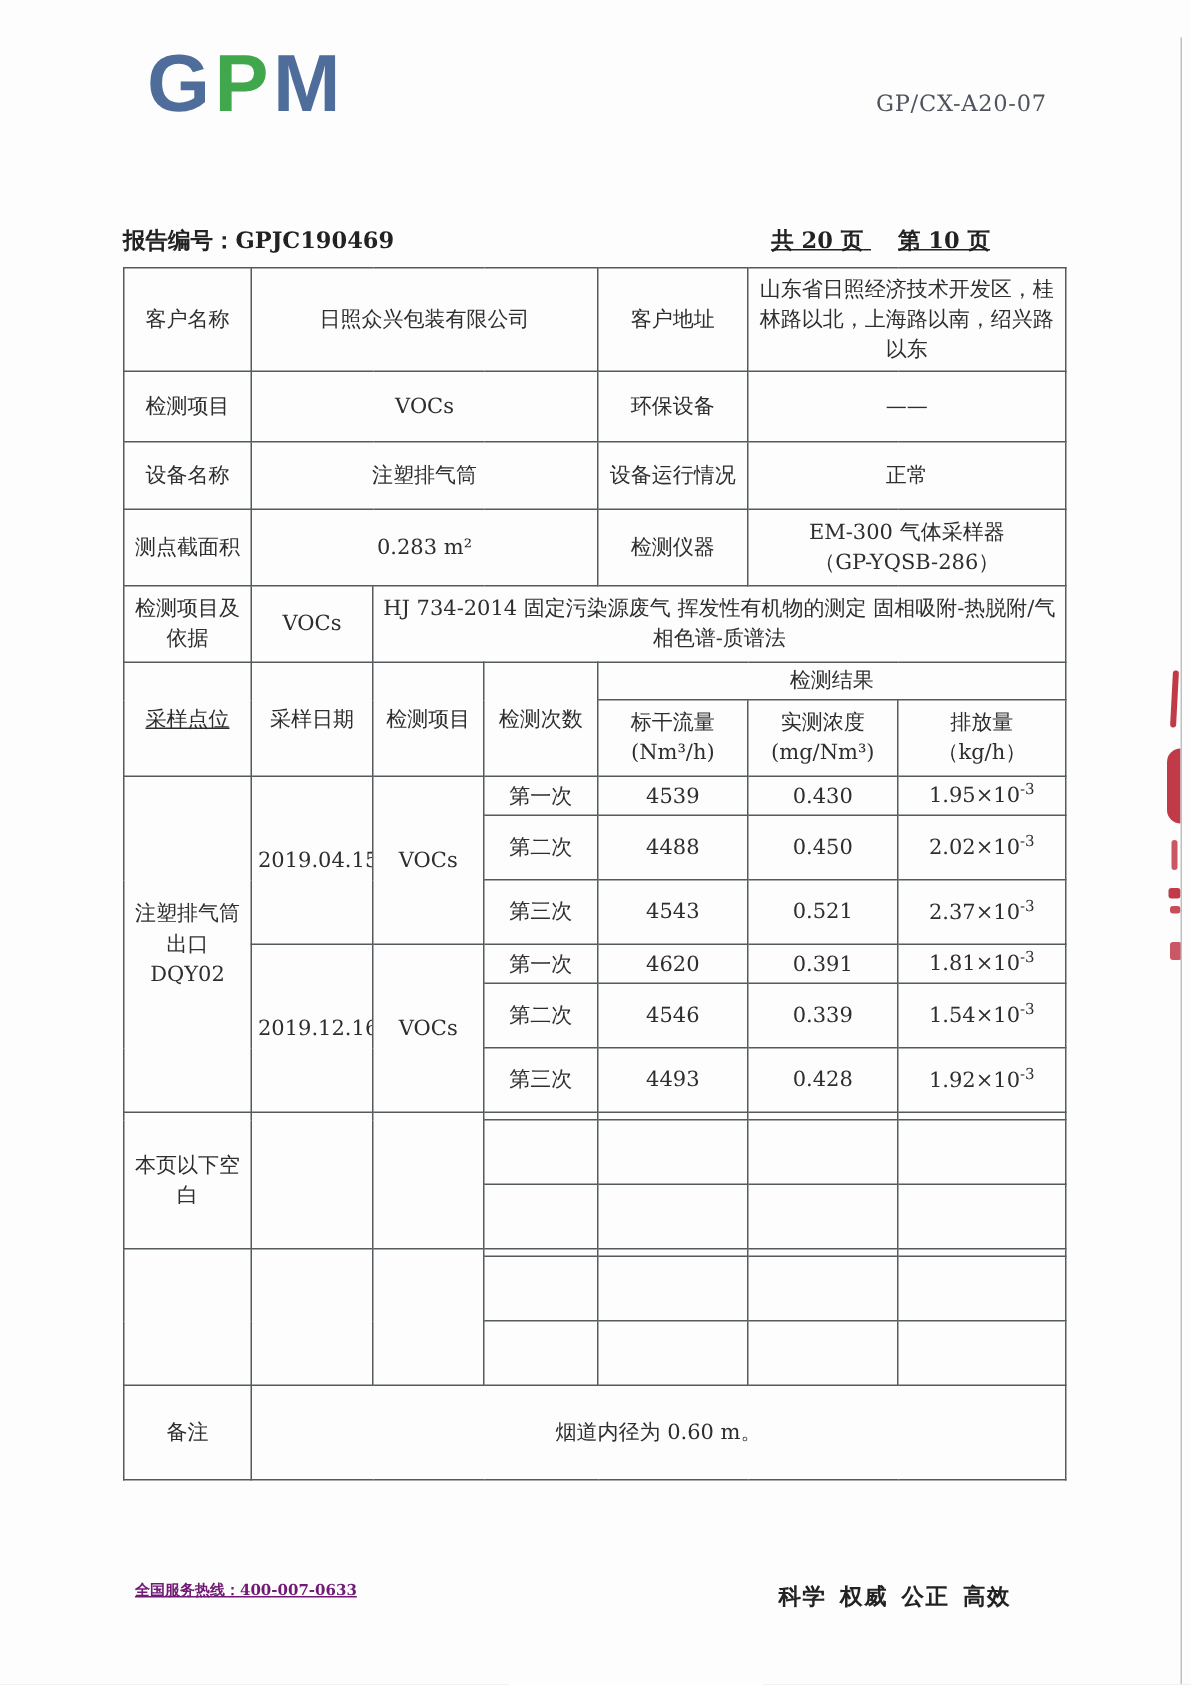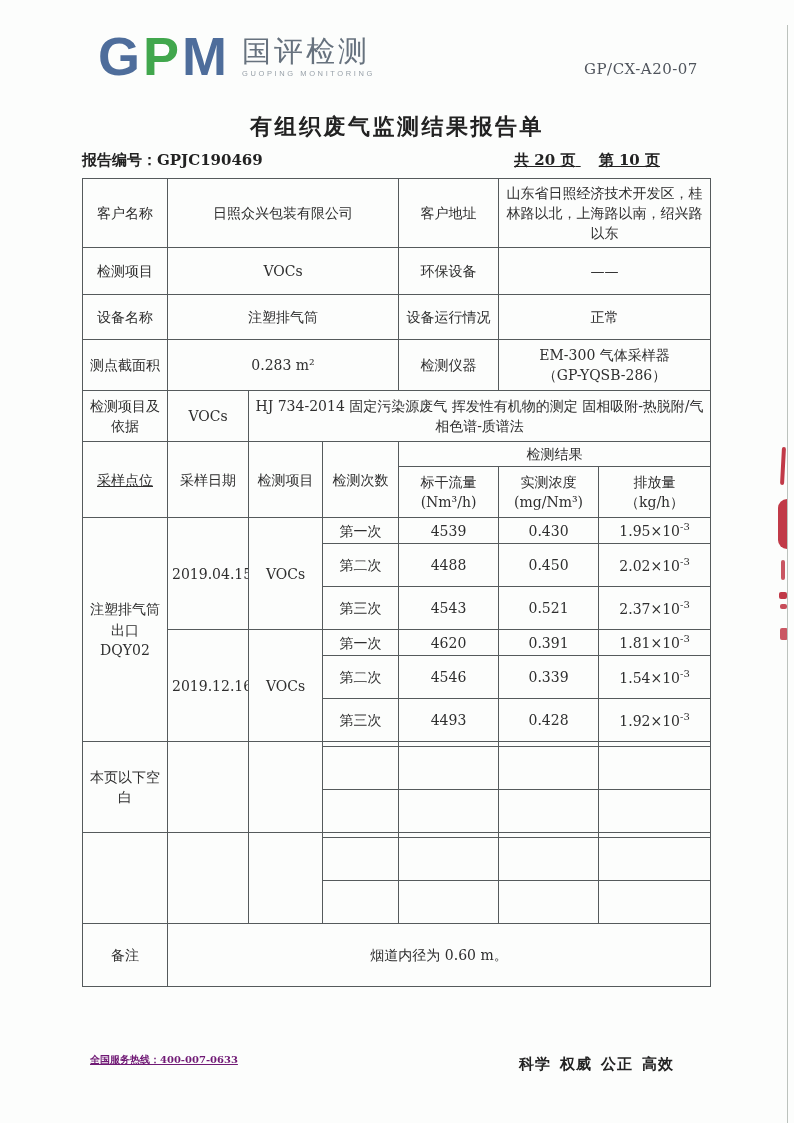--- a/index.html
+++ b/index.html
@@ -63,29 +63,24 @@
 <body>
 
 <div class="page">
 
   <div class="logo">
     <div class="logo-letters">
       <span class="lg-blue">G</span>
       <span class="lg-green">P</span>
       <span class="lg-blue">M</span>
     </div>
-    <div class="logo-cn-wrap">
-      <div class="logo-cn">国评检测</div>
-      <div class="logo-en">GUOPING MONITORING</div>
-    </div>
   </div>
 
   <div class="form-code">GP/CX-A20-07</div>
 
-  <div class="doc-title">有组织废气监测结果报告单</div>
 
   <div class="report-line">
     <div>
       <span>报告编号：</span><span>GPJC190469</span>
     </div>
     <div class="right-part">
       <span>共 20 页</span>
       <span>第 10 页</span>
     </div>
   </div>

